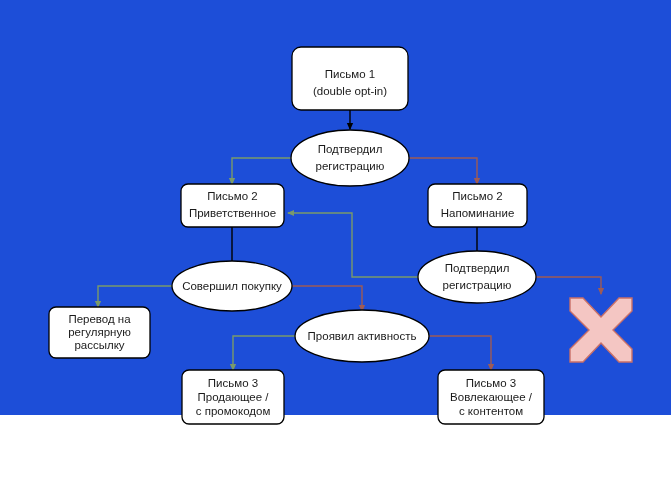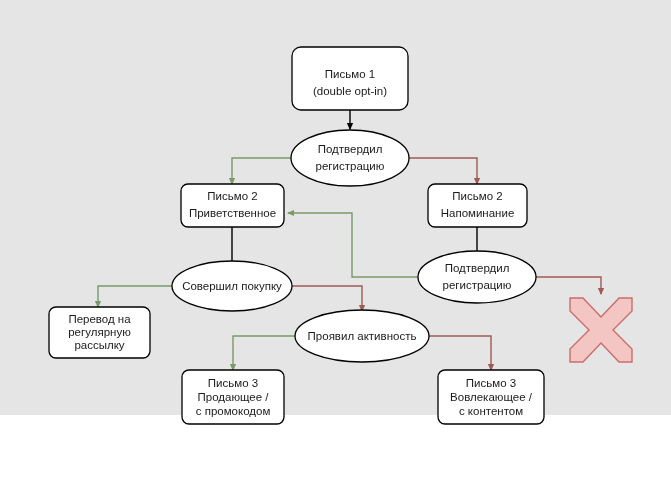--- a/index.html
+++ b/index.html
@@ -10,21 +10,21 @@
   body {
     width: 671px;
     height: 481px;
     font-family: "Liberation Sans", sans-serif;
     overflow: hidden;
   }
   #diagram-root {
     position: relative;
     width: 671px;
     height: 415px;
-    background: #e5e5e5;
+    background: #1d4ed8;
   }
   svg#flow {
     display: block;
     width: 671px;
     height: 481px;
   }
   .node-shape {
     fill: #ffffff;
     stroke: #000000;
     stroke-width: 1.3;

